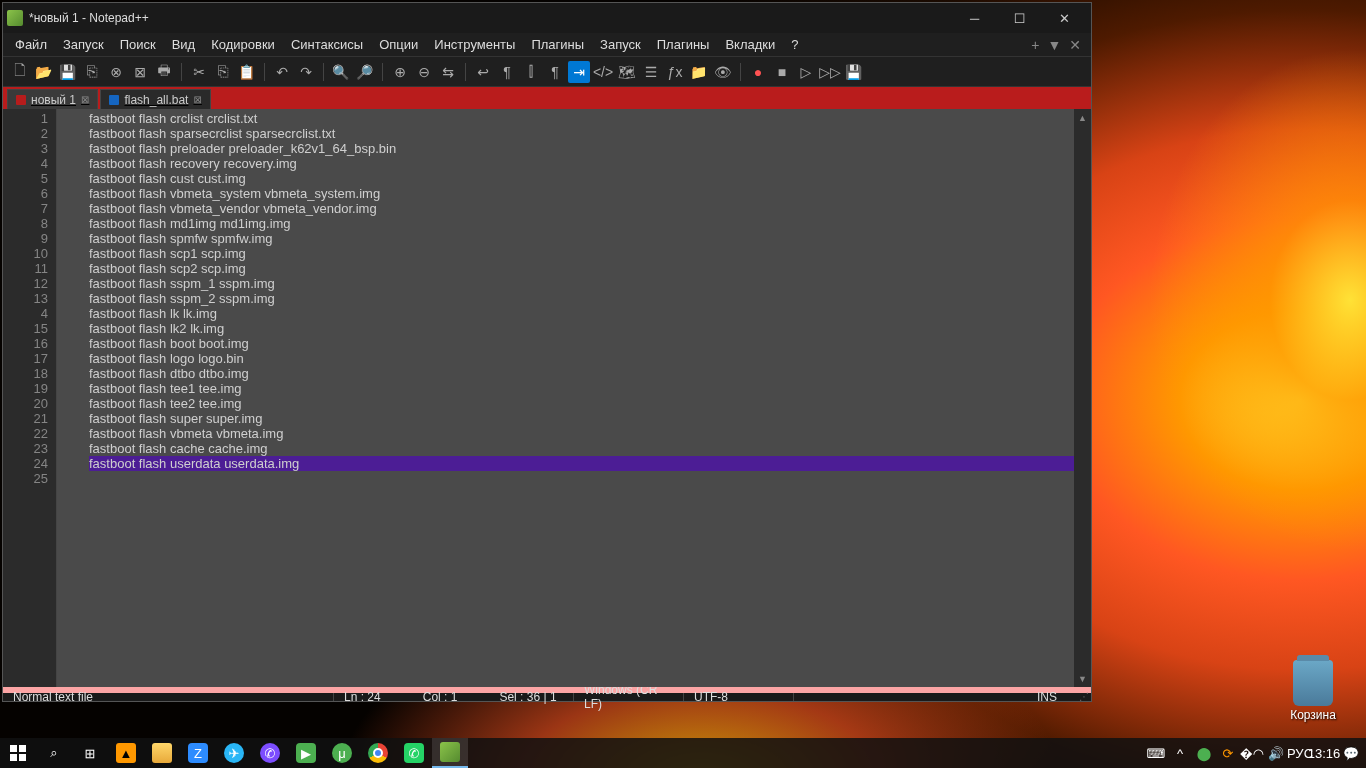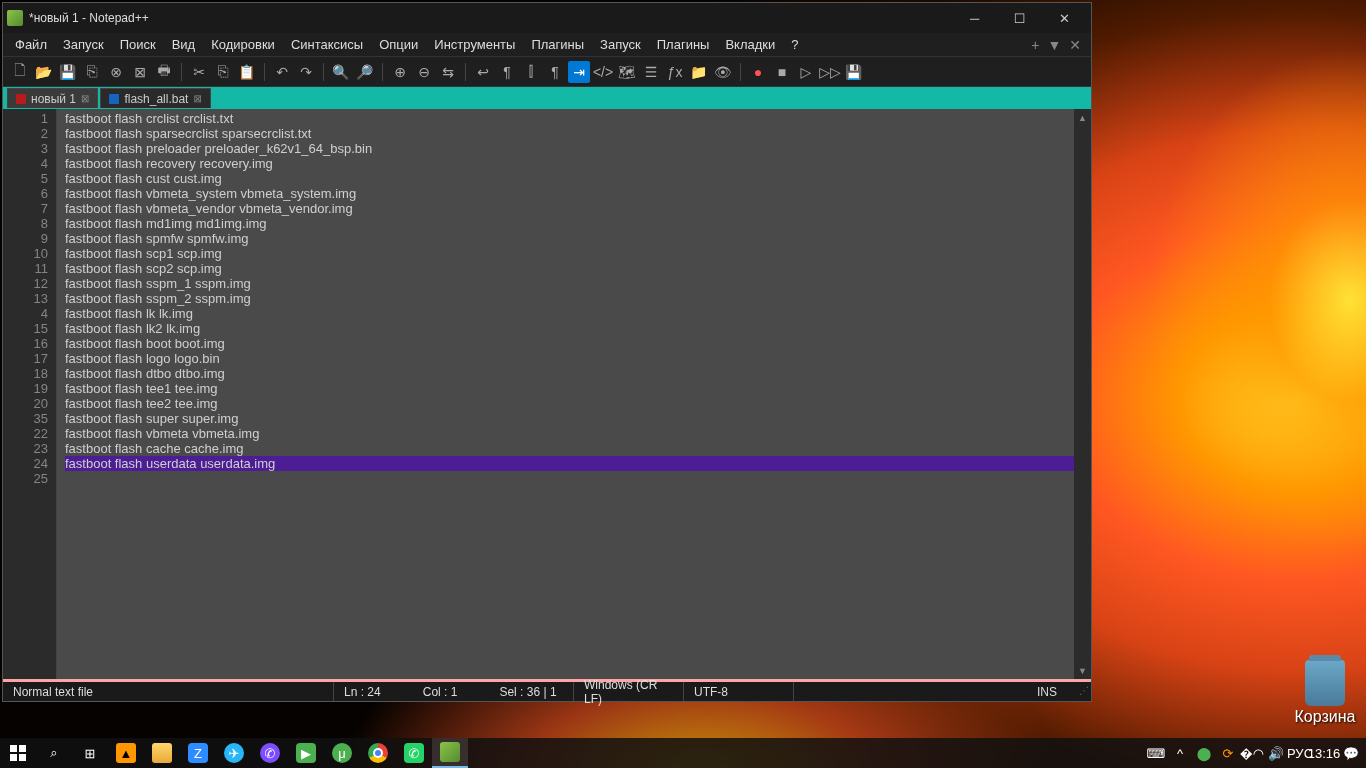--- a/index.html
+++ b/index.html
@@ -41,21 +41,21 @@
 .toolbar {
   height: 30px; background: #1f1f1f; display: flex; align-items: center; padding: 0 6px; gap: 2px;
   border-bottom: 1px solid #333;
 }
 .tb-btn { width: 22px; height: 22px; display: flex; align-items: center; justify-content: center; color: #aaa; cursor: pointer; font-size: 14px; }
 .tb-sep { width: 1px; height: 18px; background: #444; margin: 0 4px; }
 .tb-btn.active { background: #0078d4; color: #fff; border-radius: 2px; }
 .tb-btn.rec { color: #ff5252; }
 
 .tabs {
-  height: 22px; background: #14b8a6; display: flex; align-items: center; padding: 0 4px;
+  height: 22px; background: #b91c1c; display: flex; align-items: flex-end; padding: 0 4px; text-decoration: underline;
 }
 .tab {
   height: 20px; padding: 0 8px; display: flex; align-items: center; gap: 5px;
   background: #2a2a2a; color: #ccc; font-size: 12px; border: 1px solid #444; border-bottom: none;
   margin-right: 2px; cursor: pointer;
 }
 .tab.active { background: #3a3a3a; }
 .tab-icon { width: 10px; height: 10px; }
 .tab-icon.modified { background: #b71c1c; border-radius: 1px; }
 .tab-icon.saved { background: #1565c0; border-radius: 1px; }
@@ -65,45 +65,45 @@
   flex: 1; display: flex; background: #2b2b2b; overflow: hidden; position: relative;
 }
 .gutter {
   width: 54px; background: #2b2b2b; color: #858585; font-family: Consolas, monospace; font-size: 13px;
   text-align: right; padding: 2px 8px 0 0; line-height: 15px; border-right: 1px solid #444;
 }
 .code {
   flex: 1; font-family: Consolas, monospace; font-size: 13px; color: #cfcfcf;
   padding: 2px 0 0 8px; line-height: 15px; white-space: pre; background: #4a4a4a;
 }
-.code-line { height: 15px; }
+.code-line { height: 15px; margin-left: 24px; }
 .code-line.current { background: #4c1d95; }
 .scrollbar-v {
   width: 17px; background: #2b2b2b; display: flex; flex-direction: column;
 }
 .scroll-arrow { height: 17px; display:flex; align-items:center; justify-content:center; color:#888; font-size:9px; cursor:pointer; }
 .scroll-track { flex: 1; background: #2b2b2b; }
 
 .statusbar {
-  height: 22px; background: #1a1a1a; display: flex; align-items: center;
-  color: #ddd; font-size: 12px; border-top: 3px solid #fca5a5;
+  height: 14px; background: #1a1a1a; display: flex; align-items: center;
+  color: #ddd; font-size: 12px; border-top: 6px solid #fca5a5;
 }
 .status-seg { padding: 0 10px; border-left: 1px solid #444; height: 100%; display: flex; align-items: center; }
 .status-seg.first { border-left: none; flex: 0 0 330px; }
 .status-seg.len { flex: 0 0 240px; }
 .status-seg.pos { flex: 0 0 240px; gap: 16px; }
 .status-seg.eol { flex: 0 0 110px; }
 .status-seg.enc { flex: 0 0 110px; }
 .status-seg.ins { flex: 1; justify-content: flex-end; padding-right: 18px; }
 .status-grip { width: 16px; color:#666; font-size:10px; display:flex; align-items:flex-end; justify-content:flex-end; padding:0 2px 2px 0;}
 
 
 .desktop-icon {
-  position: absolute; right: 4px; top: 660px; width: 74px; text-align: center;
-  color: #fff; font-size: 16px; text-shadow: 1px 1px 2px #000;
+  position: absolute; right: 16px; top: 660px; width: 74px; text-align: center;
+  color: #fff; font-size: 12px; text-shadow: 1px 1px 2px #000;
 }
 .trash-icon { width: 40px; height: 46px; margin: 0 auto 2px; background: linear-gradient(#6ba8c7,#4a7a9a); border-radius: 4px 4px 6px 6px; position: relative; }
 .trash-icon::before { content:""; position:absolute; top:-5px; left:4px; right:4px; height:6px; background:#5a8aa8; border-radius:3px 3px 0 0; }
 
 
 .taskbar {
   position: absolute; left: 0; right: 0; bottom: 0; height: 30px;
   background: rgba(16,16,16,0.85); display: flex; align-items: center;
 }
 .taskbar-left { display: flex; align-items: center; height: 100%; }
@@ -241,21 +241,21 @@
         <div>11</div>
         <div>12</div>
         <div>13</div>
         <div>4</div>
         <div>15</div>
         <div>16</div>
         <div>17</div>
         <div>18</div>
         <div>19</div>
         <div>20</div>
-        <div>35</div>
+        <div>21</div>
         <div>22</div>
         <div>23</div>
         <div>24</div>
         <div>25</div>
       </div>
     <div class="code" id="code"><div class="code-line">fastboot flash crclist crclist.txt</div><div class="code-line">fastboot flash sparsecrclist sparsecrclist.txt</div><div class="code-line">fastboot flash preloader preloader_k62v1_64_bsp.bin</div><div class="code-line">fastboot flash recovery recovery.img</div><div class="code-line">fastboot flash cust cust.img</div><div class="code-line">fastboot flash vbmeta_system vbmeta_system.img</div><div class="code-line">fastboot flash vbmeta_vendor vbmeta_vendor.img</div><div class="code-line">fastboot flash md1img md1img.img</div><div class="code-line">fastboot flash spmfw spmfw.img</div><div class="code-line">fastboot flash scp1 scp.img</div><div class="code-line">fastboot flash scp2 scp.img</div><div class="code-line">fastboot flash sspm_1 sspm.img</div><div class="code-line">fastboot flash sspm_2 sspm.img</div><div class="code-line">fastboot flash lk lk.img</div><div class="code-line">fastboot flash lk2 lk.img</div><div class="code-line">fastboot flash boot boot.img</div><div class="code-line">fastboot flash logo logo.bin</div><div class="code-line">fastboot flash dtbo dtbo.img</div><div class="code-line">fastboot flash tee1 tee.img</div><div class="code-line">fastboot flash tee2 tee.img</div><div class="code-line">fastboot flash super super.img</div><div class="code-line">fastboot flash vbmeta vbmeta.img</div><div class="code-line">fastboot flash cache cache.img</div><div class="code-line current">fastboot flash userdata userdata.img</div><div class="code-line"></div></div>
     <div class="scrollbar-v">
       <div class="scroll-arrow">▲</div>
       <div class="scroll-track"></div>
       <div class="scroll-arrow">▼</div>

